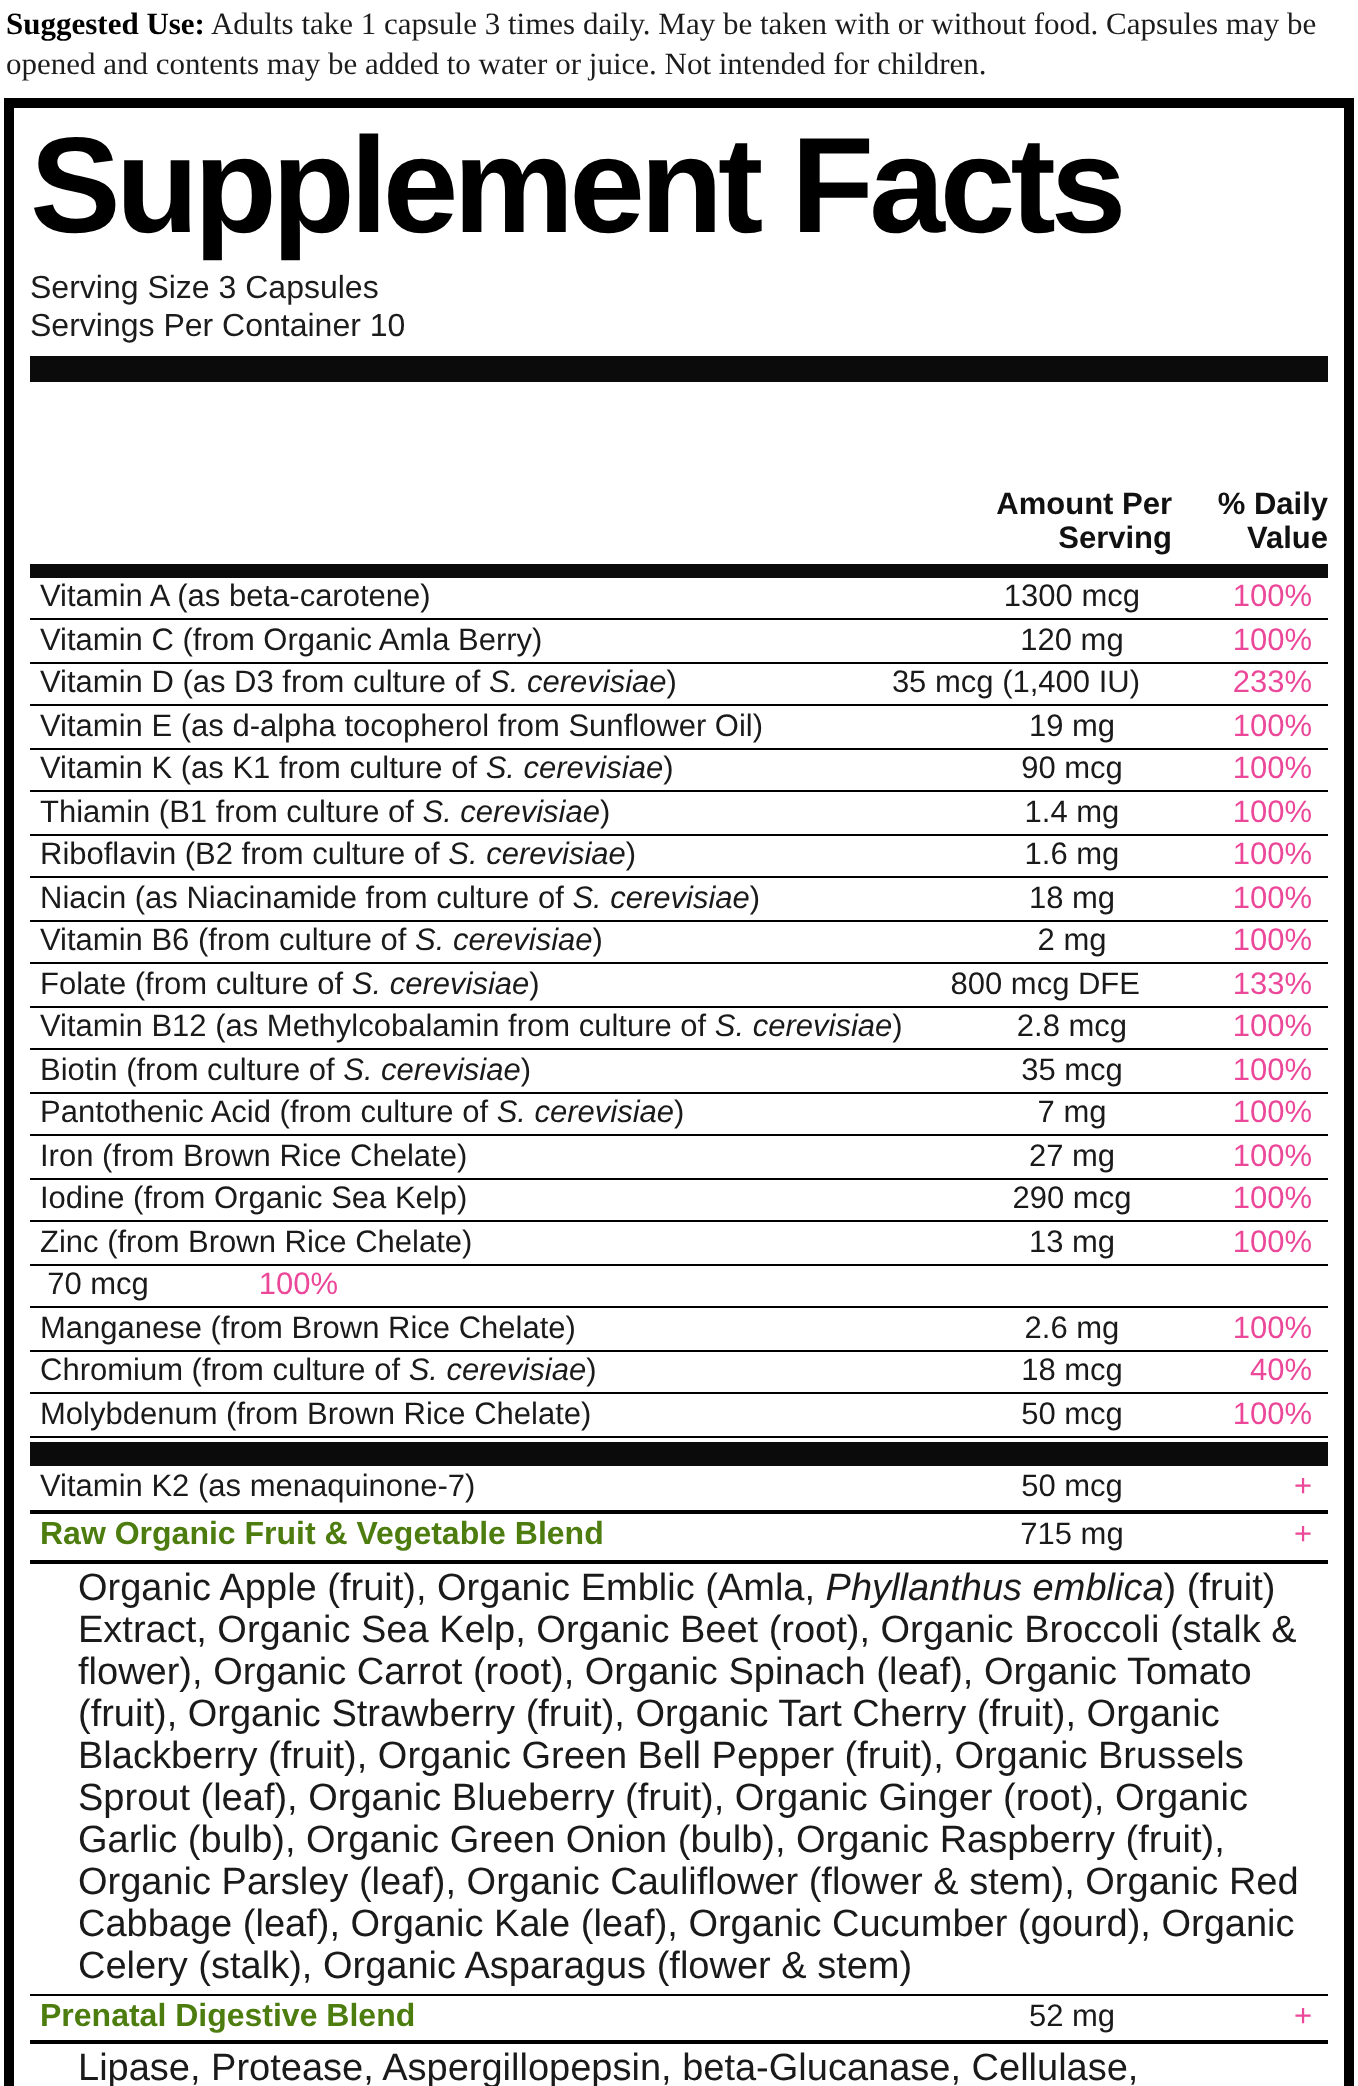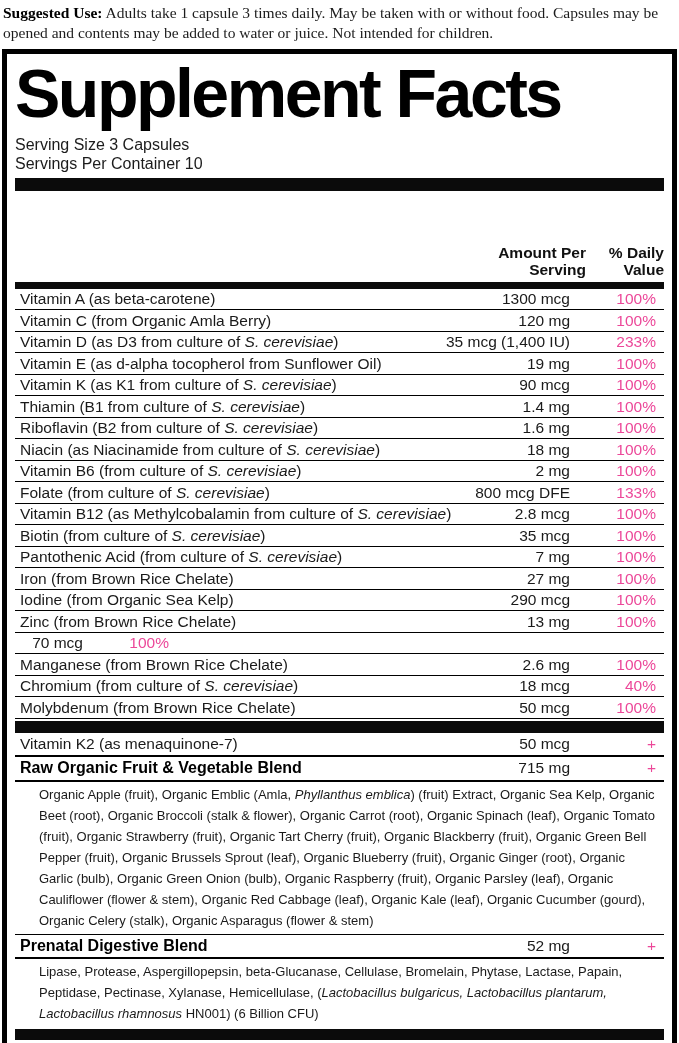--- a/index.html
+++ b/index.html
@@ -69,35 +69,35 @@
   
   .row {
     display: flex;
     align-items: baseline;
     font-size: 15.5px;
     line-height: 19.5px;
     border-bottom: 1.5px solid #000;
     padding: 0.5px 0;
   }
   .row-name { flex: 1 1 auto; padding-left: 5px; color: #1a1a1a; }
-  .row-amt  { flex: 0 0 auto; min-width: 90px; text-align: right; padding-right: 22px; white-space: nowrap; color: #1a1a1a; }
+  .row-amt  { flex: 0 0 auto; min-width: 90px; text-align: center; padding-right: 22px; white-space: nowrap; color: #1a1a1a; }
   .row-dv   { flex: 0 0 72px; text-align: right; padding-right: 8px; white-space: nowrap; color: #ec4899; }
 
   
   .xrow {
     display: flex;
     align-items: baseline;
     font-size: 15.5px;
     line-height: 20.5px;
     border-bottom: 2px solid #000;
     padding: 1px 0;
   }
-  .xrow.head .row-name { font-weight: bold; font-size: 16px; color: #000000; }
+  .xrow.head .row-name { font-weight: bold; font-size: 16px; color: #4d7c0f; }
   .blend-desc {
-    font-size: 13px;
+    font-size: 19px;
     line-height: 21px;
     padding: 2px 4px 3px 24px;
     color: #1a1a1a;
   }
   .blend-desc + .xrow { border-top: 1px solid #000; }
 
   
   .footnote {
     font-size: 14px;
     line-height: 17px;

